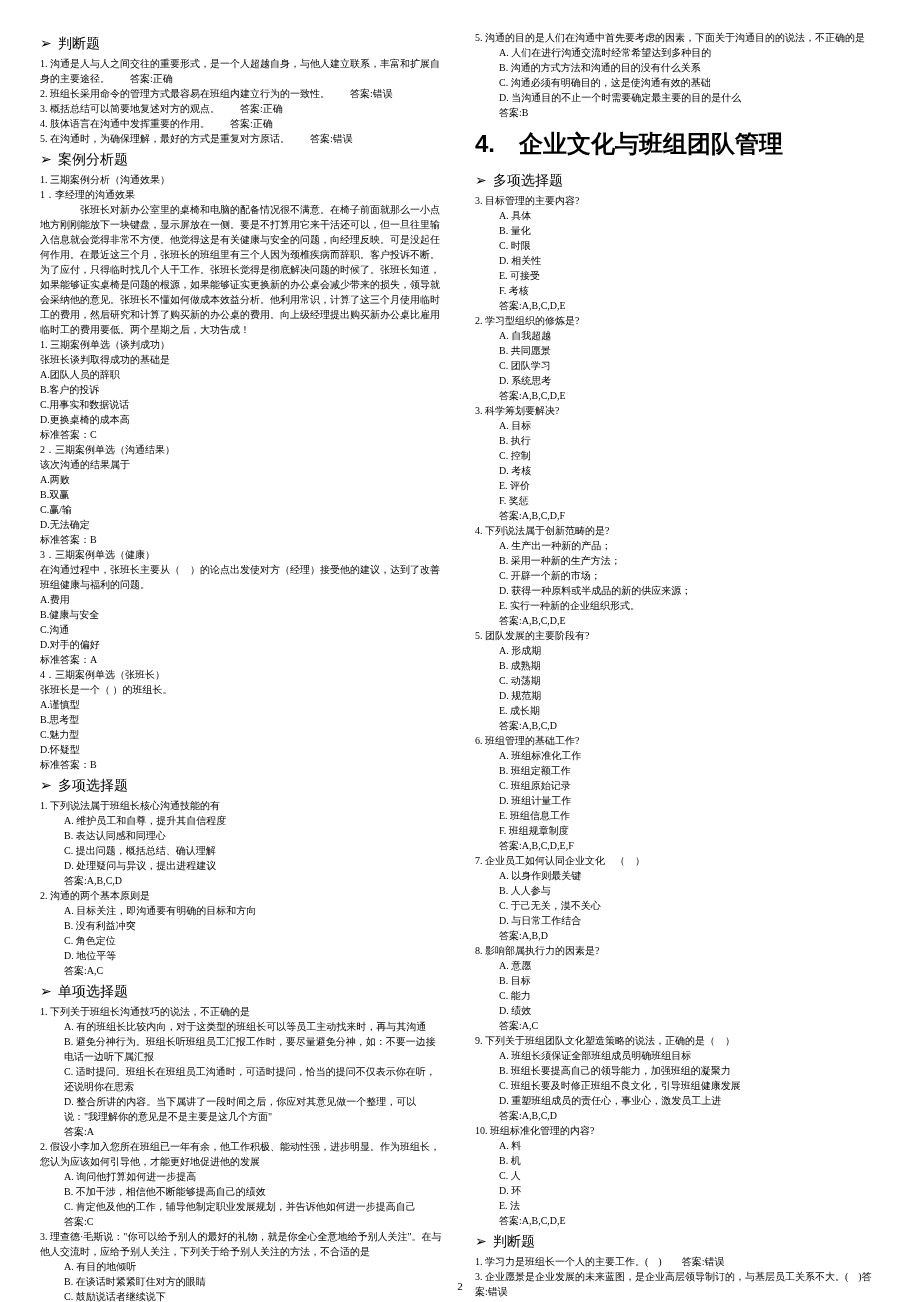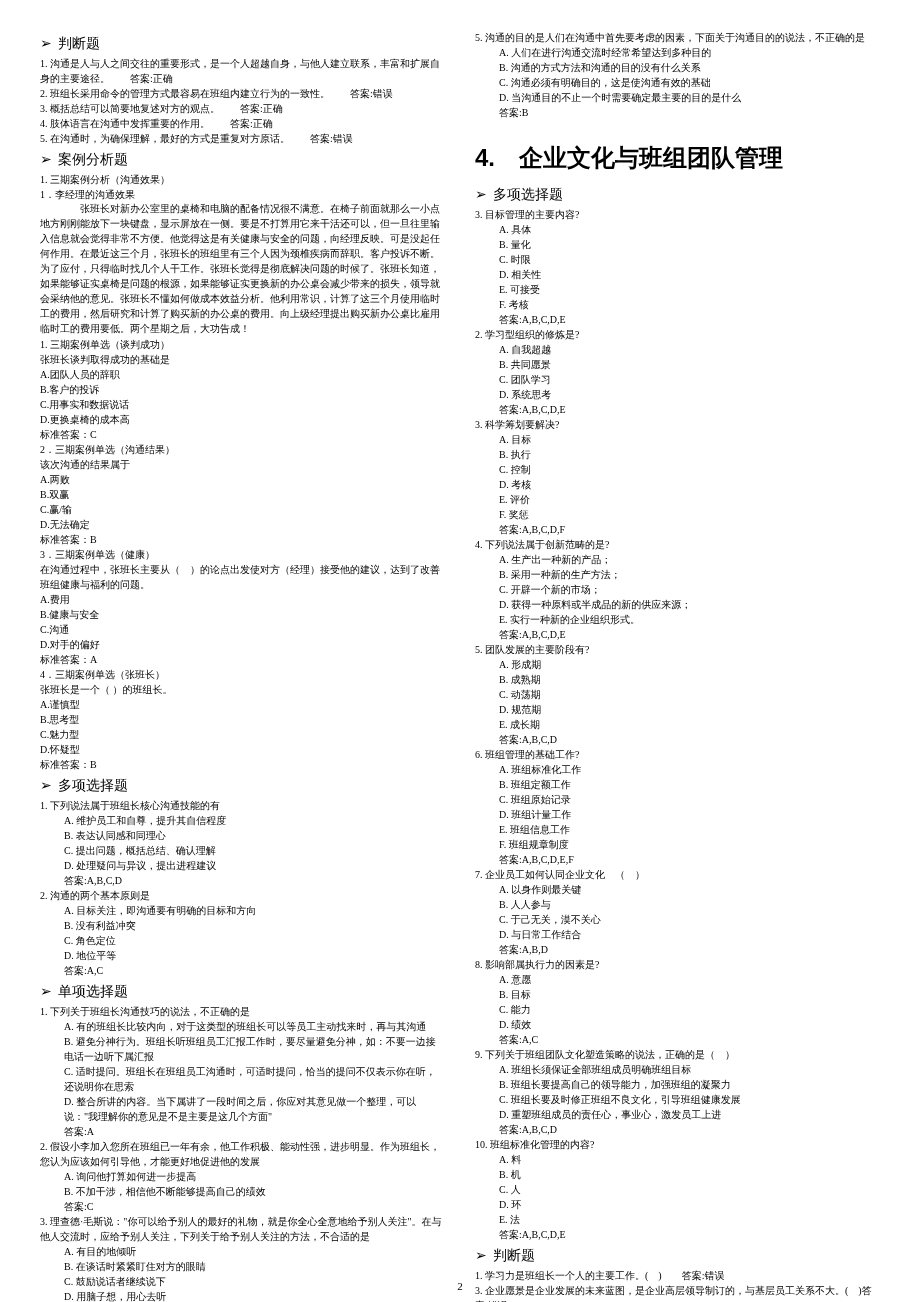--- a/index.html
+++ b/index.html
@@ -28,25 +28,25 @@
   }
   .arrow { 
     display: inline-block; 
     width: 18px; 
     font-family: sans-serif;
   }
   .big-title {
     font-size: 24px;
     font-weight: bold;
     font-family: "SimHei", "黑体", sans-serif;
-    margin: 20px 0 8px 0;
+    margin: 6px 0 8px 0;
   }
   .q-line { margin: 0; }
   .indent1 { padding-left: 24px; }
-  .para { text-indent: 2em; font-family: Liberation Mono, monospace; }
+  .para { text-indent: 2em; }
   .pagenum {
     position: absolute;
     bottom: 8px;
     left: 50%;
     transform: translateX(-50%);
     font-size: 11px;
   }
 </style>
 </head>
 <body>
@@ -117,20 +117,21 @@
     <div class="q-line">1. 下列关于班组长沟通技巧的说法，不正确的是</div>
     <div class="q-line indent1">A.  有的班组长比较内向，对于这类型的班组长可以等员工主动找来时，再与其沟通</div>
     <div class="q-line indent1">B.  避免分神行为。班组长听班组员工汇报工作时，要尽量避免分神，如：不要一边接电话一边听下属汇报</div>
     <div class="q-line indent1">C.  适时提问。班组长在班组员工沟通时，可适时提问，恰当的提问不仅表示你在听，还说明你在思索</div>
     <div class="q-line indent1">D.  整合所讲的内容。当下属讲了一段时间之后，你应对其意见做一个整理，可以说："我理解你的意见是不是主要是这几个方面"</div>
     <div class="q-line indent1">答案:A</div>
 
     <div class="q-line">2. 假设小李加入您所在班组已一年有余，他工作积极、能动性强，进步明显。作为班组长，您认为应该如何引导他，才能更好地促进他的发展</div>
     <div class="q-line indent1">A.  询问他打算如何进一步提高</div>
     <div class="q-line indent1">B.  不加干涉，相信他不断能够提高自己的绩效</div>
+    <div class="q-line indent1">C.  肯定他及他的工作，辅导他制定职业发展规划，并告诉他如何进一步提高自己</div>
     <div class="q-line indent1">答案:C</div>
 
     <div class="q-line">3. 理查德·毛斯说："你可以给予别人的最好的礼物，就是你全心全意地给予别人关注"。在与他人交流时，应给予别人关注，下列关于给予别人关注的方法，不合适的是</div>
     <div class="q-line indent1">A.  有目的地倾听</div>
     <div class="q-line indent1">B.  在谈话时紧紧盯住对方的眼睛</div>
     <div class="q-line indent1">C.  鼓励说话者继续说下</div>
     <div class="q-line indent1">D.  用脑子想，用心去听</div>
 
   </div>
 

